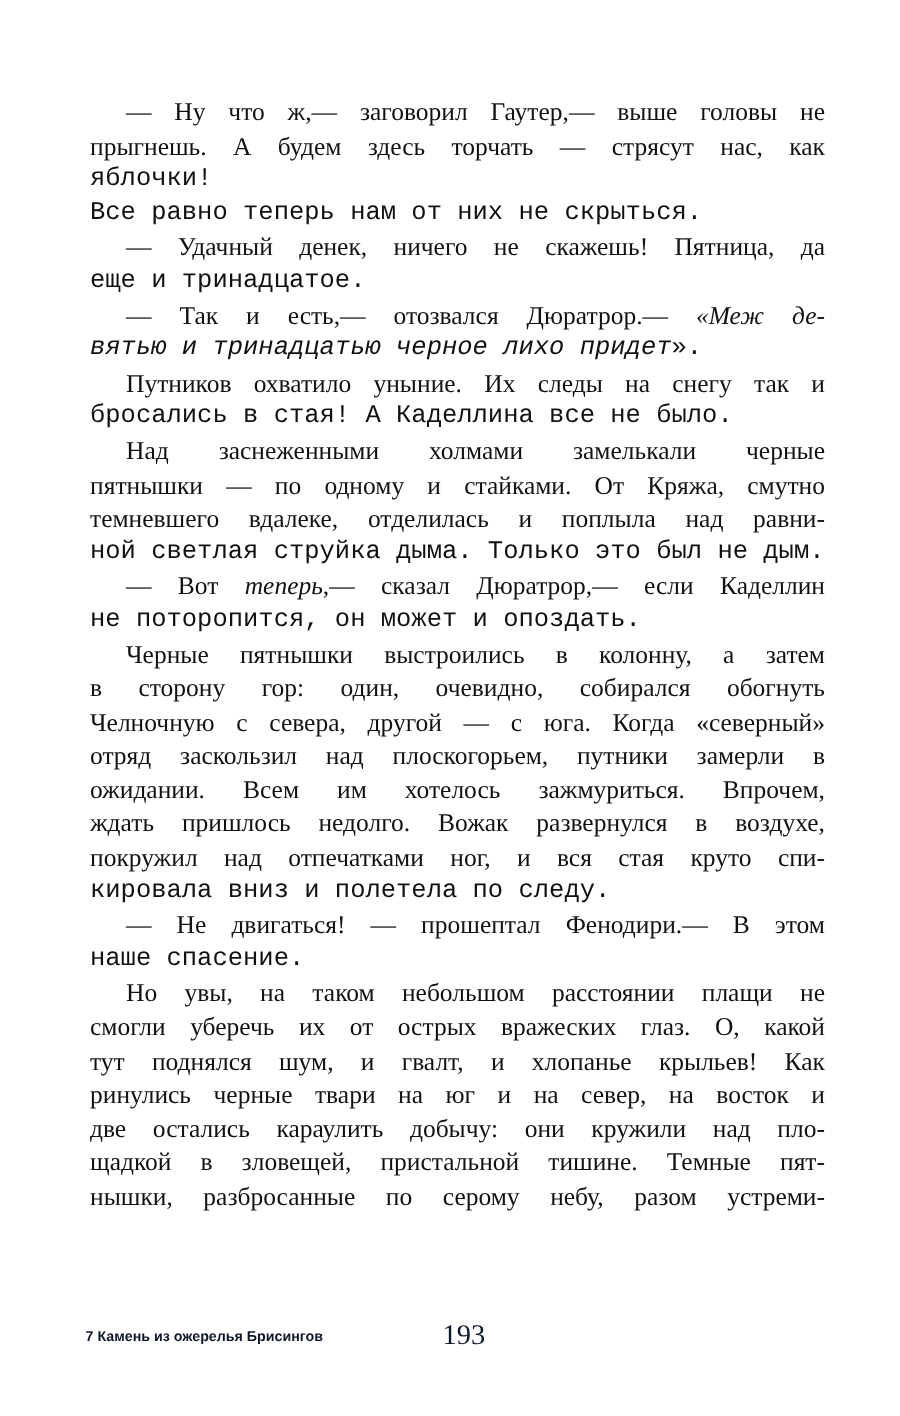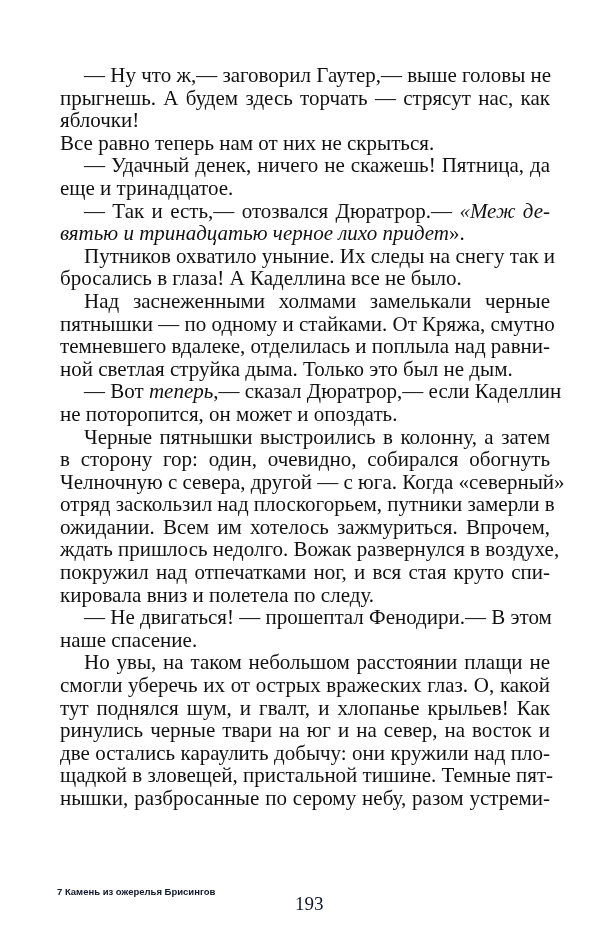--- a/index.html
+++ b/index.html
@@ -3,32 +3,32 @@
 <meta charset="utf-8">
 <style>
   html, body { margin: 0; padding: 0; background: #ffffff; }
   body { width: 600px; height: 944px; position: relative; overflow: hidden; }
   .page {
     position: absolute;
     left: 60px;
     top: 64px;
     width: 490px;
     font-family: "Liberation Serif", "DejaVu Serif", serif;
-    font-size: 21px;
+    font-size: 17px;
     line-height: 22.6px;
     color: #111111;
   }
   .line {
     display: block;
     height: 22.6px;
     white-space: nowrap;
     text-align: justify;
     text-align-last: justify;
   }
-  .line.last { text-align-last: left; }
+  .line.last { text-align-last: left; font-family: Liberation Mono, monospace; }
   .line.indent { padding-left: 24px; }
   .ital { font-style: italic; }
   .footer {
     position: absolute;
     top: 880px;
     left: 57px;
     width: 500px;
     height: 24px;
     font-family: "Liberation Serif", "DejaVu Serif", serif;
     color: #0f172a;
@@ -39,37 +39,36 @@
     top: 6px;
     font-family: "Liberation Sans", "DejaVu Sans", sans-serif;
     font-size: 9.5px;
     font-weight: bold;
   }
   .page-num {
     position: absolute;
     left: 238px;
     top: 0;
     font-size: 19px;
-    margin-top: 13px;
   }
 </style>
 </head>
 <body>
 
 <div class="page">
   <span class="line indent">— Ну что ж,— заговорил Гаутер,— выше головы не</span>
   <span class="line">прыгнешь. А будем здесь торчать — стрясут нас, как</span>
   <span class="line last">яблочки!</span>
   <span class="line last">Все равно теперь нам от них не скрыться.</span>
   <span class="line indent">— Удачный денек, ничего не скажешь! Пятница, да</span>
   <span class="line last">еще и тринадцатое.</span>
   <span class="line indent"><span>— Так и есть,— отозвался Дюратрор.— </span><span class="ital">«Меж де-</span></span>
   <span class="line last"><span class="ital">вятью и тринадцатью черное лихо придет</span><span>».</span></span>
   <span class="line indent">Путников охватило уныние. Их следы на снегу так и</span>
-  <span class="line last">бросались в глаза! А Каделлина все не было.</span>
+  <span class="line last">бросались в стая! А Каделлина все не было.</span>
   <span class="line indent">Над заснеженными холмами замелькали черные</span>
   <span class="line">пятнышки — по одному и стайками. От Кряжа, смутно</span>
   <span class="line">темневшего вдалеке, отделилась и поплыла над равни-</span>
   <span class="line last">ной светлая струйка дыма. Только это был не дым.</span>
   <span class="line indent"><span>— Вот </span><span class="ital">теперь</span><span>,— сказал Дюратрор,— если Каделлин</span></span>
   <span class="line last">не поторопится, он может и опоздать.</span>
   <span class="line indent">Черные пятнышки выстроились в колонну, а затем</span>
   <span class="line">в сторону гор: один, очевидно, собирался обогнуть</span>
   <span class="line">Челночную с севера, другой — с юга. Когда «северный»</span>
   <span class="line">отряд заскользил над плоскогорьем, путники замерли в</span>

